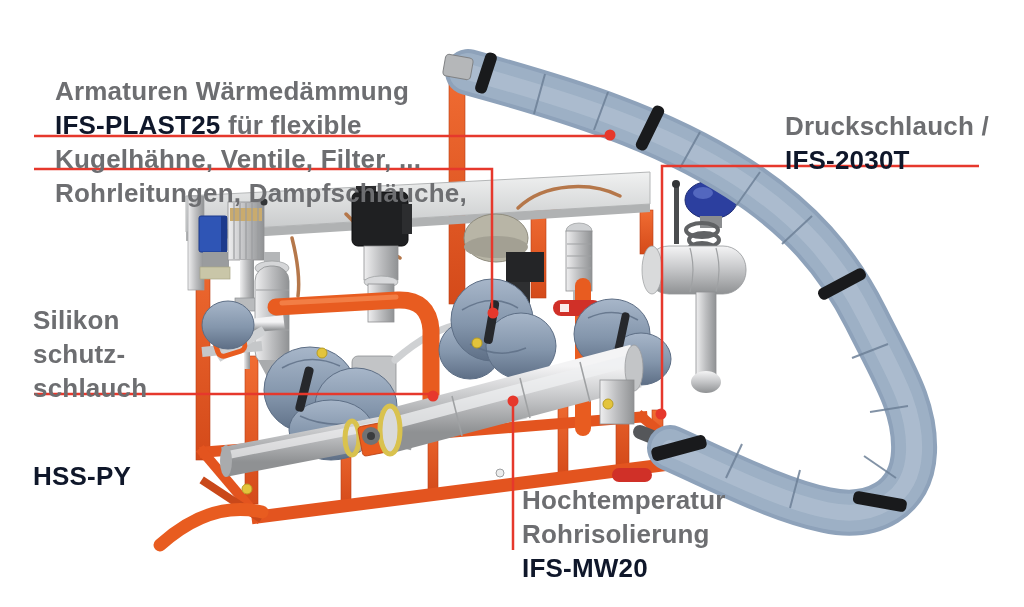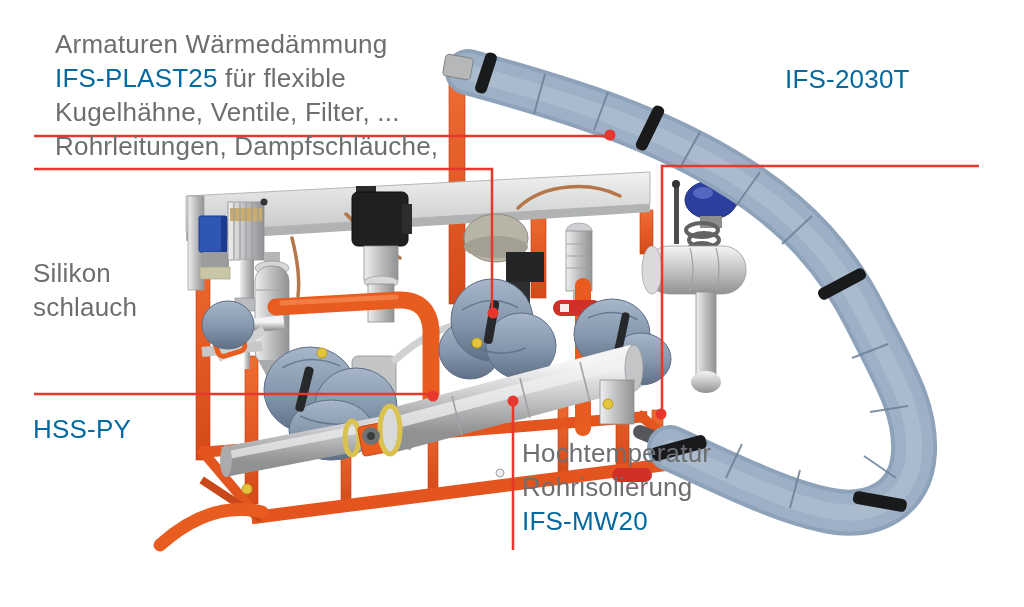--- a/index.html
+++ b/index.html
@@ -3,23 +3,23 @@
 <meta charset="utf-8">
 <style>
   html,body{margin:0;padding:0;}
   body{
     width:1024px;height:607px;position:relative;overflow:hidden;
     background:#ffffff;font-family:"Liberation Sans",sans-serif;
   }
   #scene{position:absolute;left:0;top:0;width:1024px;height:607px;}
   .callout{
     position:absolute;color:#6d6e71;font-size:26px;line-height:34px;
-    font-weight:400;white-space:nowrap;letter-spacing:0.2px;
+    font-weight:700;white-space:nowrap;letter-spacing:0.2px;margin-top:47px;
   }
-  .code{color:#0369a1;}
+  .code{color:#0f172a;}
   .callout span{display:inline;}
 </style>
 </head>
 <body>
 
 <svg id="scene" viewBox="0 0 1024 607" aria-hidden="true">
   <defs>
     <linearGradient id="silverH" x1="0" y1="0" x2="0" y2="1">
       <stop offset="0" stop-color="#f4f4f5"></stop>
         <stop offset="0.45" stop-color="#c9cacc"></stop>
@@ -284,25 +284,27 @@
 </svg>
 
 <div class="callout" style="left:55px;top:27px;">
   <div>Armaturen Wärmedämmung</div>
   <div><span class="code">IFS-PLAST25</span><span> für flexible</span></div>
   <div>Kugelhähne, Ventile, Filter, ...</div>
   <div>Rohrleitungen, Dampfschläuche,</div>
 </div>
 
 <div class="callout" style="left:785px;top:62px;">
+  <div>Druckschlauch /</div>
   <div class="code">IFS-2030T</div>
 </div>
 
 <div class="callout" style="left:33px;top:256px;">
   <div>Silikon</div>
+  <div>schutz-</div>
   <div>schlauch</div>
 </div>
 <div class="callout code" style="left:33px;top:412px;">HSS-PY</div>
 
 <div class="callout" style="left:522px;top:436px;">
   <div>Hochtemperatur</div>
   <div>Rohrisolierung</div>
   <div class="code">IFS-MW20</div>
 </div>
 

